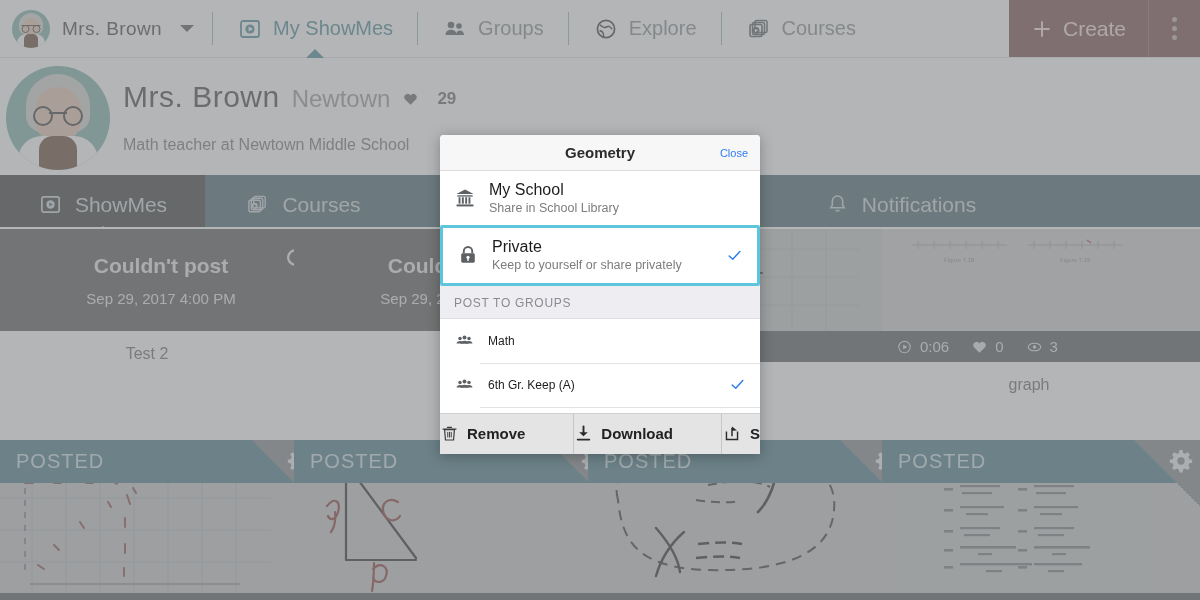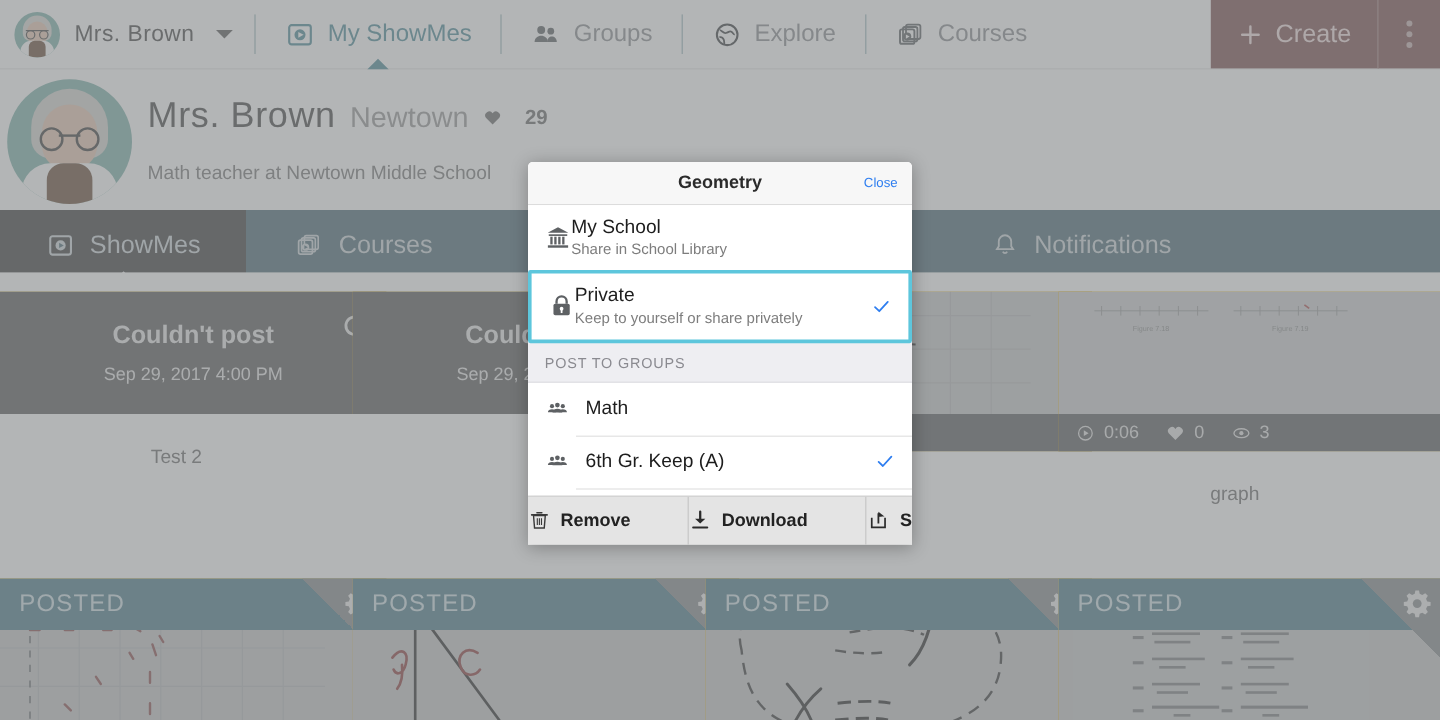--- a/index.html
+++ b/index.html
@@ -86,21 +86,21 @@
   .tab.sel .arrow-up-w {
     position:absolute; left:50%; bottom:0; transform:translateX(-50%);
     width:0;height:0;border-left:9px solid transparent;border-right:9px solid transparent;border-bottom:9px solid #f0f0f2;
   }
 
   
   .content { background: #ffffff; padding: 0; position: relative; }
   .row { display: flex; gap: 0; }
   .cell { width: 294px; margin: 0 0 0 0; padding: 0; position: relative; }
 
-  .card { width: 322px; margin: 16px auto; position: relative; background: #eab308; }
+  .card { width: 322px; margin: 2px auto; position: relative; background: #0f766e; }
   .card-body { height: 102px; position: relative; overflow: hidden; }
   .card-tall .card-body { height: 153px; }
 
   .err-overlay {
     position:absolute; inset:0; background:#5c5c5c; color:#e8e8e8;
     display:flex; flex-direction:column; align-items:center; justify-content:center; gap:12px;
   }
   .err-title { font-size: 21px; font-weight: bold; }
   .err-date  { font-size: 15px; }
   .retry-ico { position:absolute; right:14px; top:16px; }
@@ -136,38 +136,38 @@
     display:flex; align-items:center; justify-content:center; position:relative;
   }
   .modal-title { font-size: 15px; font-weight: bold; color:#2b2b2b; }
   .modal-close { position:absolute; right:12px; font-size:11px; color:#2e7ef0; }
 
   .sec-head {
     background:#eeeef2; color:#8a8a90; font-size:12px; letter-spacing:.7px;
     padding: 11px 0 8px 14px; border-bottom:1px solid #dddde2;
   }
   .opt-row {
-    background:#fff; display:flex; align-items:center; 
+    background:#fff; display:flex; align-items:center; gap:13px;
     padding: 9px 14px 9px 14px; position:relative;
   }
   .opt-row + .opt-row { border-top: 1px solid #e6e6e6; }
   .opt-texts { flex:1; }
   .opt-title { font-size: 16px; color:#1d1d1d; line-height: 1.25; }
   .opt-sub   { font-size: 12.5px; color:#7d7d7d; line-height: 1.35; }
   .opt-check { color:#2e7ef0; font-size:16px; }
   .opt-row.selected {
     border: 3px solid #5dc6dc; border-radius: 2px; margin: -1px 0;
   }
   .grp-row {
     background:#fff; display:flex; align-items:center; gap:13px; padding: 13px 14px;
     position:relative;
   }
   .grp-row + .grp-row .grp-line { display:block; }
   .grp-line { position:absolute; left:40px; right:0; top:0; height:1px; background:#e2e2e2; }
-  .grp-title { flex:1; font-size: 16px; color:#1d1d1d; }
+  .grp-title { flex:1; font-size: 12px; color:#1d1d1d; }
 
   .modal-scrollclip { max-height: 131px; overflow: hidden; }
 
   .modal-foot {
     display:flex; background:#e4e4e4; border-top:1px solid #cfcfcf;
     box-shadow: 0 2px 6px rgba(0,0,0,.25);
   }
   .foot-btn {
     flex:1; display:flex; align-items:center; justify-content:center; gap:8px;
     height: 40px; font-size:15px; font-weight:bold; color:#222;

